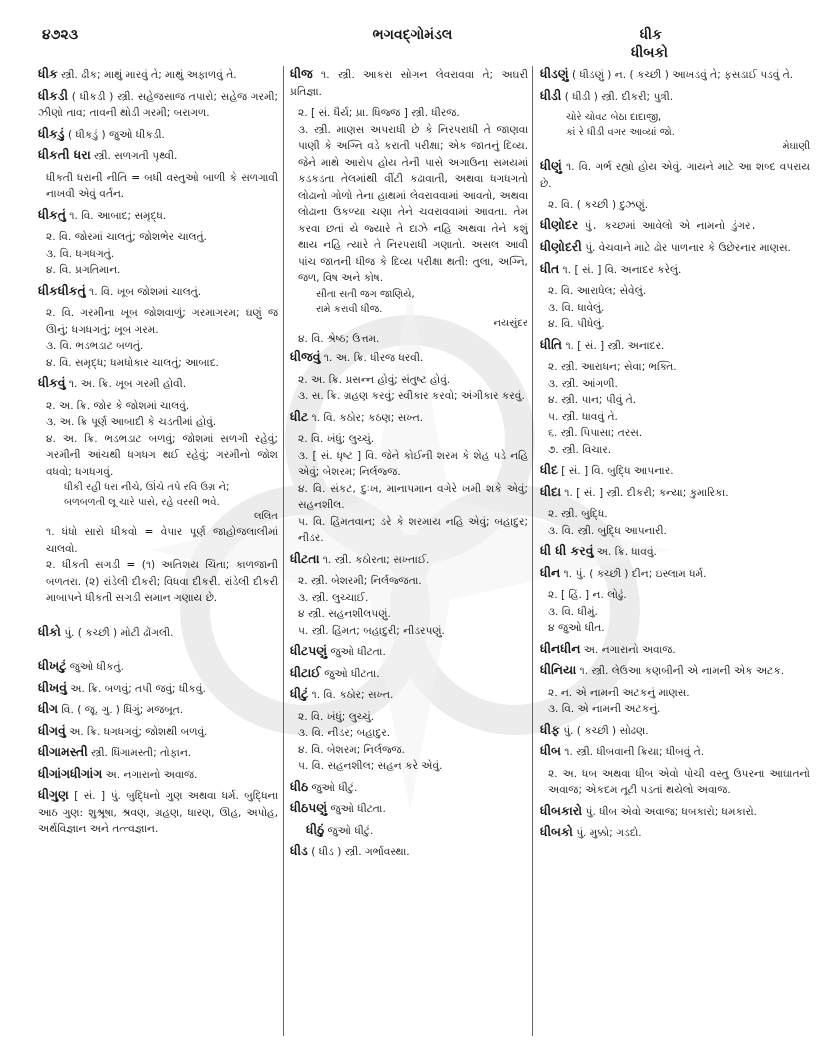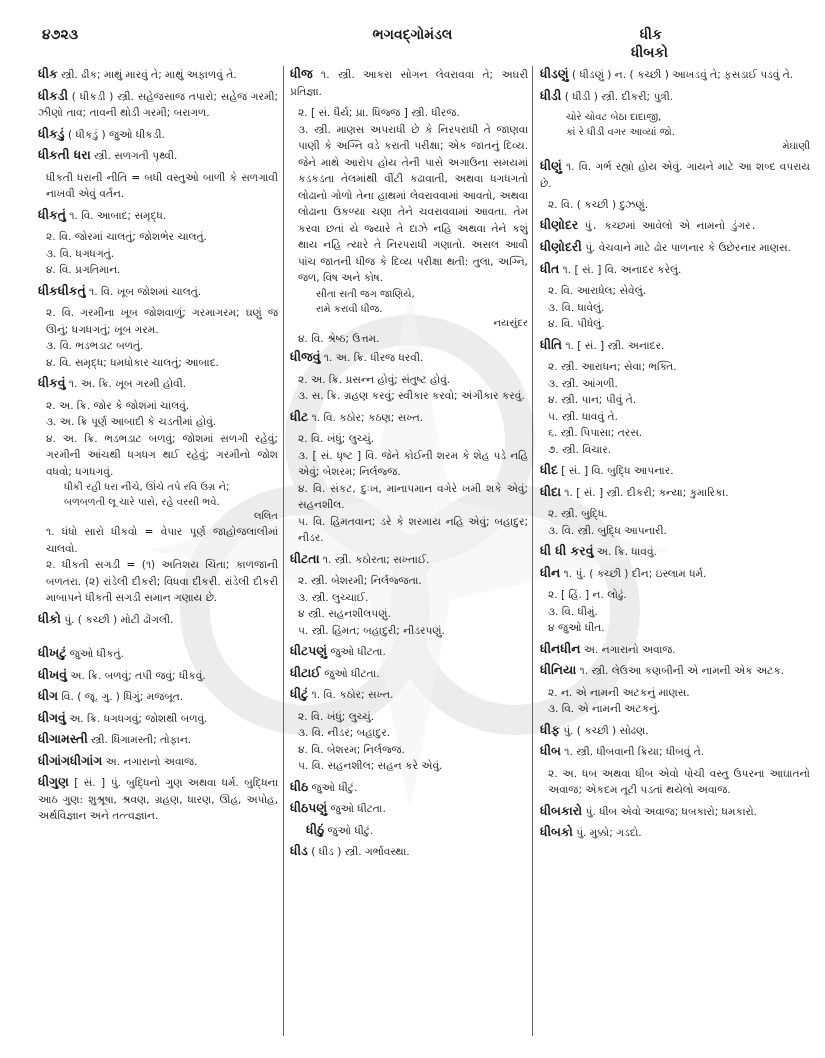--- a/index.html
+++ b/index.html
@@ -64,21 +64,21 @@
         <div class="sub">૨. વિ. જોરમાં ચાલતું; જોશભેર ચાલતું.</div>
         <div class="sub">૩. વિ. ધગધગતું.</div>
         <div class="sub">૪. વિ. પ્રગતિમાન.</div>
       </div>
       <div class="entry-wrap" style="margin-bottom: 5px;">
         <div class="entry"><span class="hw">ધીકધીકતું</span> <span>૧. વિ. ખૂબ જોશમાં ચાલતું.</span></div>
         <div class="sub">૨. વિ. ગરમીના ખૂબ જોશવાળું; ગરમાગરમ; ઘણું જ ઊનું; ધગધગતું; ખૂબ ગરમ.</div>
         <div class="sub">૩. વિ. ભડભડાટ બળતું.</div>
         <div class="sub">૪. વિ. સમૃદ્ધ; ધમધોકાર ચાલતું; આબાદ.</div>
       </div>
-      <div class="entry-wrap" style="margin-bottom: 5px;">
+      <div class="entry-wrap" style="margin-bottom: 18px;">
         <div class="entry"><span class="hw">ધીકવું</span> <span>૧. અ. ક્રિ. ખૂબ ગરમી હોવી.</span></div>
         <div class="sub">૨. અ. ક્રિ. જોર કે જોશમાં ચાલવું.</div>
         <div class="sub">૩. અ. ક્રિ પૂર્ણ આબાદી કે ચડતીમાં હોવું.</div>
         <div class="sub">૪. અ. ક્રિ. ભડભડાટ બળવું; જોશમાં સળગી રહેવું; ગરમીની આંચથી ધગધગ થઈ રહેવું; ગરમીનો જોશ વધવો; ધગધગવું.</div>
         <div class="quote">ધીકી રહી ધરા નીચે, ઊંચે તપે રવિ ઉગ્ર ને;</div>
         <div class="quote">બળબળતી લૂ ચારે પાસે, રહે વરસી ભવે.</div>
         <div class="attrib">લલિત</div>
         <div class="sub">૧. ધંધો સારો ધીકવો = વેપાર પૂર્ણ જાહોજલાલીમાં ચાલવો.</div>
         <div class="sub">૨. ધીકતી સગડી = (૧) અતિશય ચિંતા; કાળજાની બળતરા. (૨) રાંડેલી દીકરી; વિધવા દીકરી. રાંડેલી દીકરી માબાપને ધીકતી સગડી સમાન ગણાય છે.</div>
       </div>

